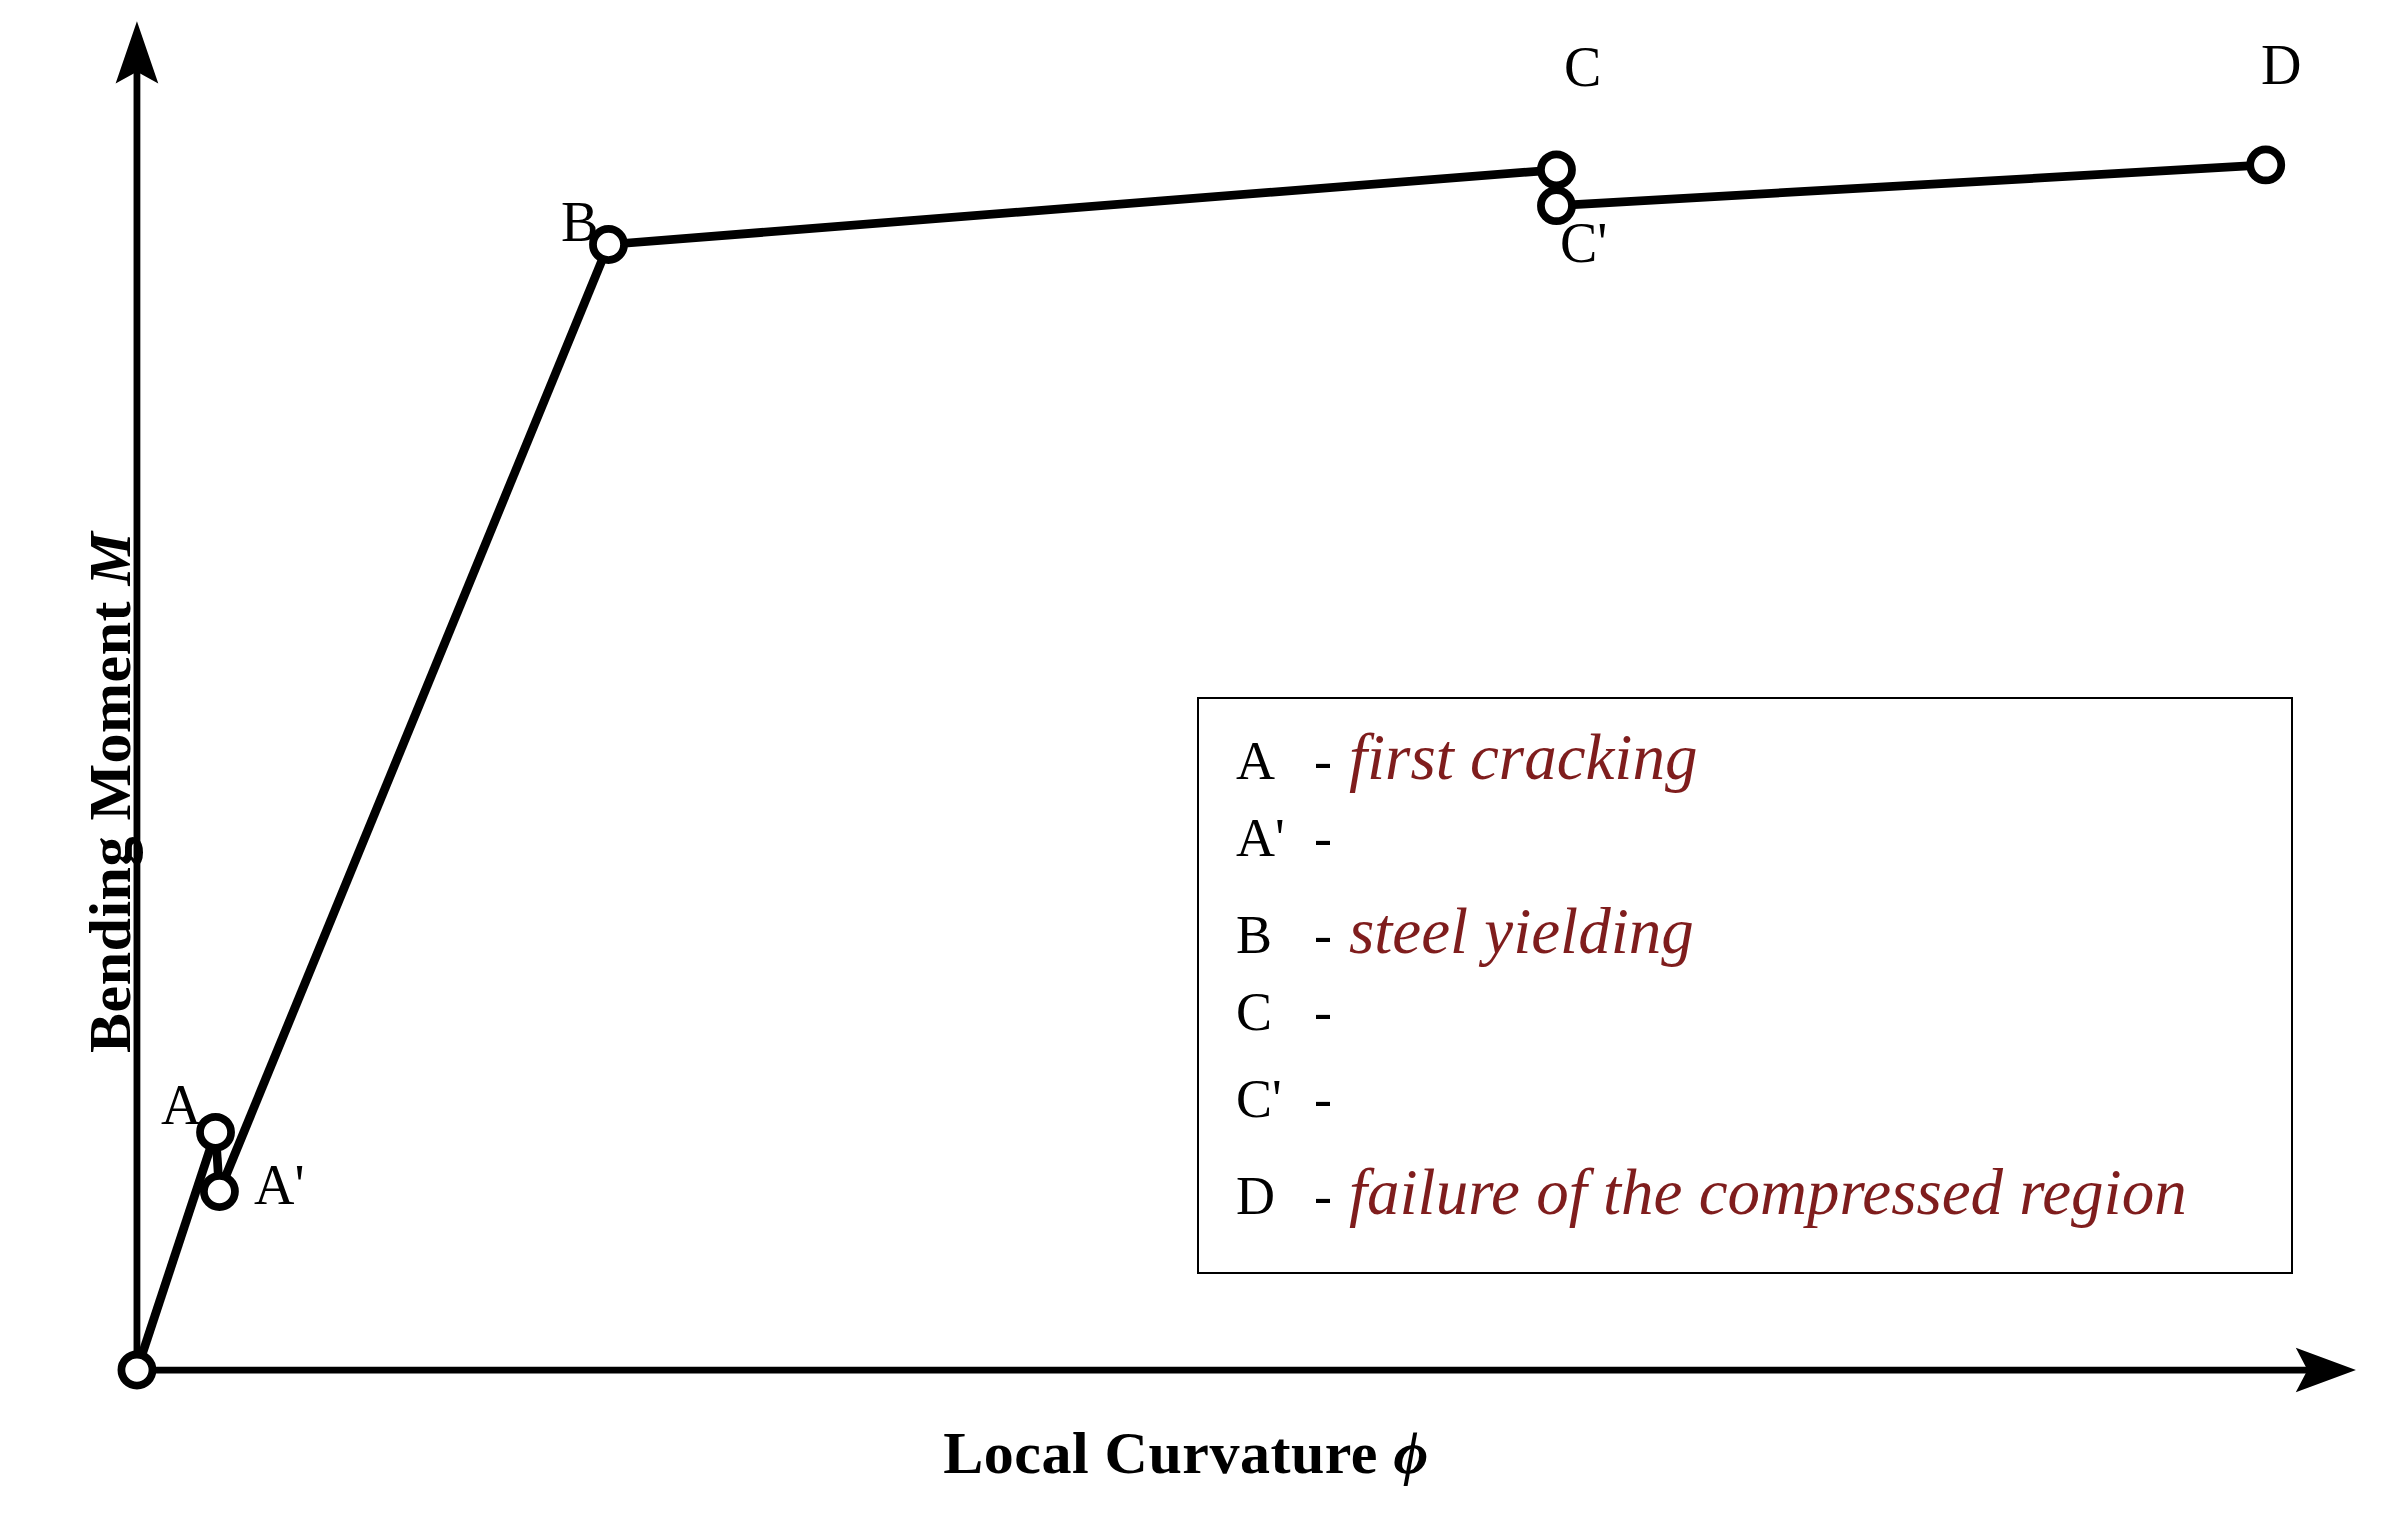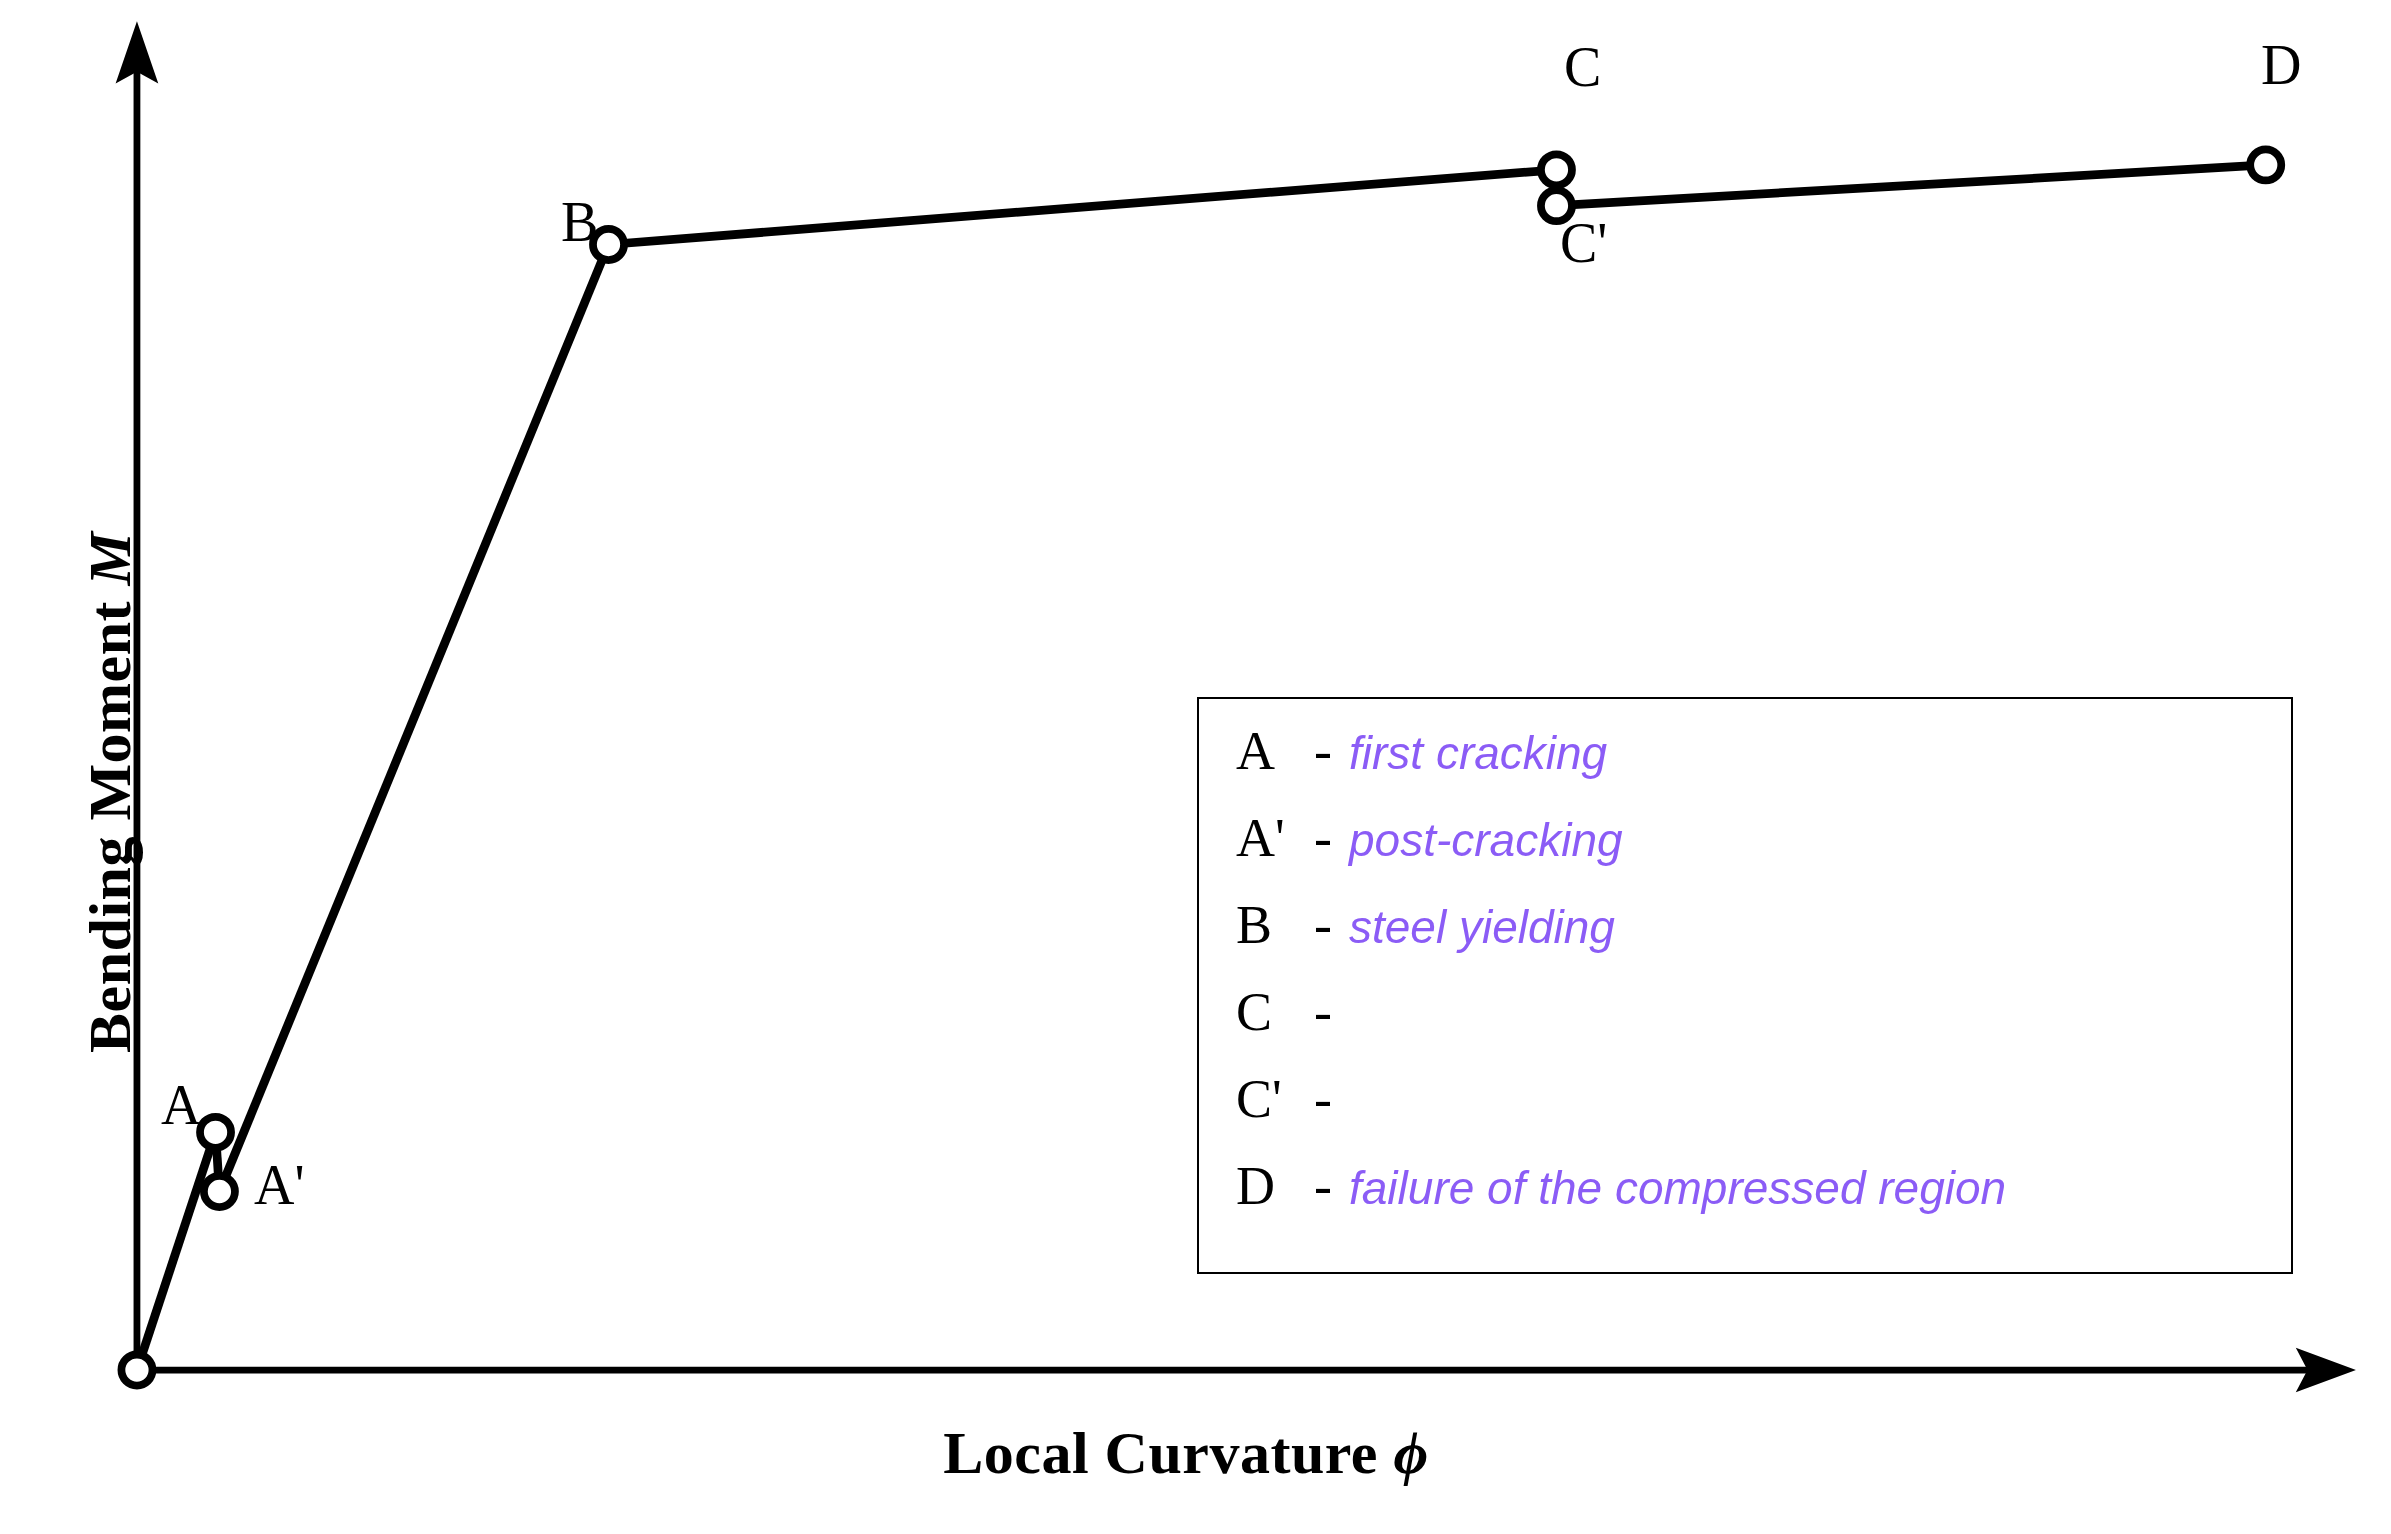--- a/index.html
+++ b/index.html
@@ -98,24 +98,24 @@
     width: 78px;
     flex: 0 0 78px;
   }
   .legend-dash {
     font-family: "Liberation Serif", "DejaVu Serif", serif;
     font-size: 54px;
     color: #000000;
     flex: 0 0 35px;
   }
   .legend-desc {
-    font-family: Liberation Sans, sans-serif;
+    font-family: Liberation Serif, serif;
     font-style: italic;
-    font-size: 46px;
-    color: #8b5cf6;
+    font-size: 65px;
+    color: #7f1d1d;
   }
 </style>
 </head>
 <body>
 
 <div id="page">
 
   <svg id="plot-svg" viewBox="0 0 2465 1581">
 
     <g>
@@ -169,21 +169,20 @@
 
       <div class="legend-row">
         <span class="legend-key">A</span>
         <span class="legend-dash">-</span>
         <span class="legend-desc">first cracking</span>
       </div>
 
       <div class="legend-row">
         <span class="legend-key">A'</span>
         <span class="legend-dash">-</span>
-        <span class="legend-desc">post-cracking</span>
       </div>
 
       <div class="legend-row">
         <span class="legend-key">B</span>
         <span class="legend-dash">-</span>
         <span class="legend-desc">steel yielding</span>
       </div>
 
       <div class="legend-row">
         <span class="legend-key">C</span>

